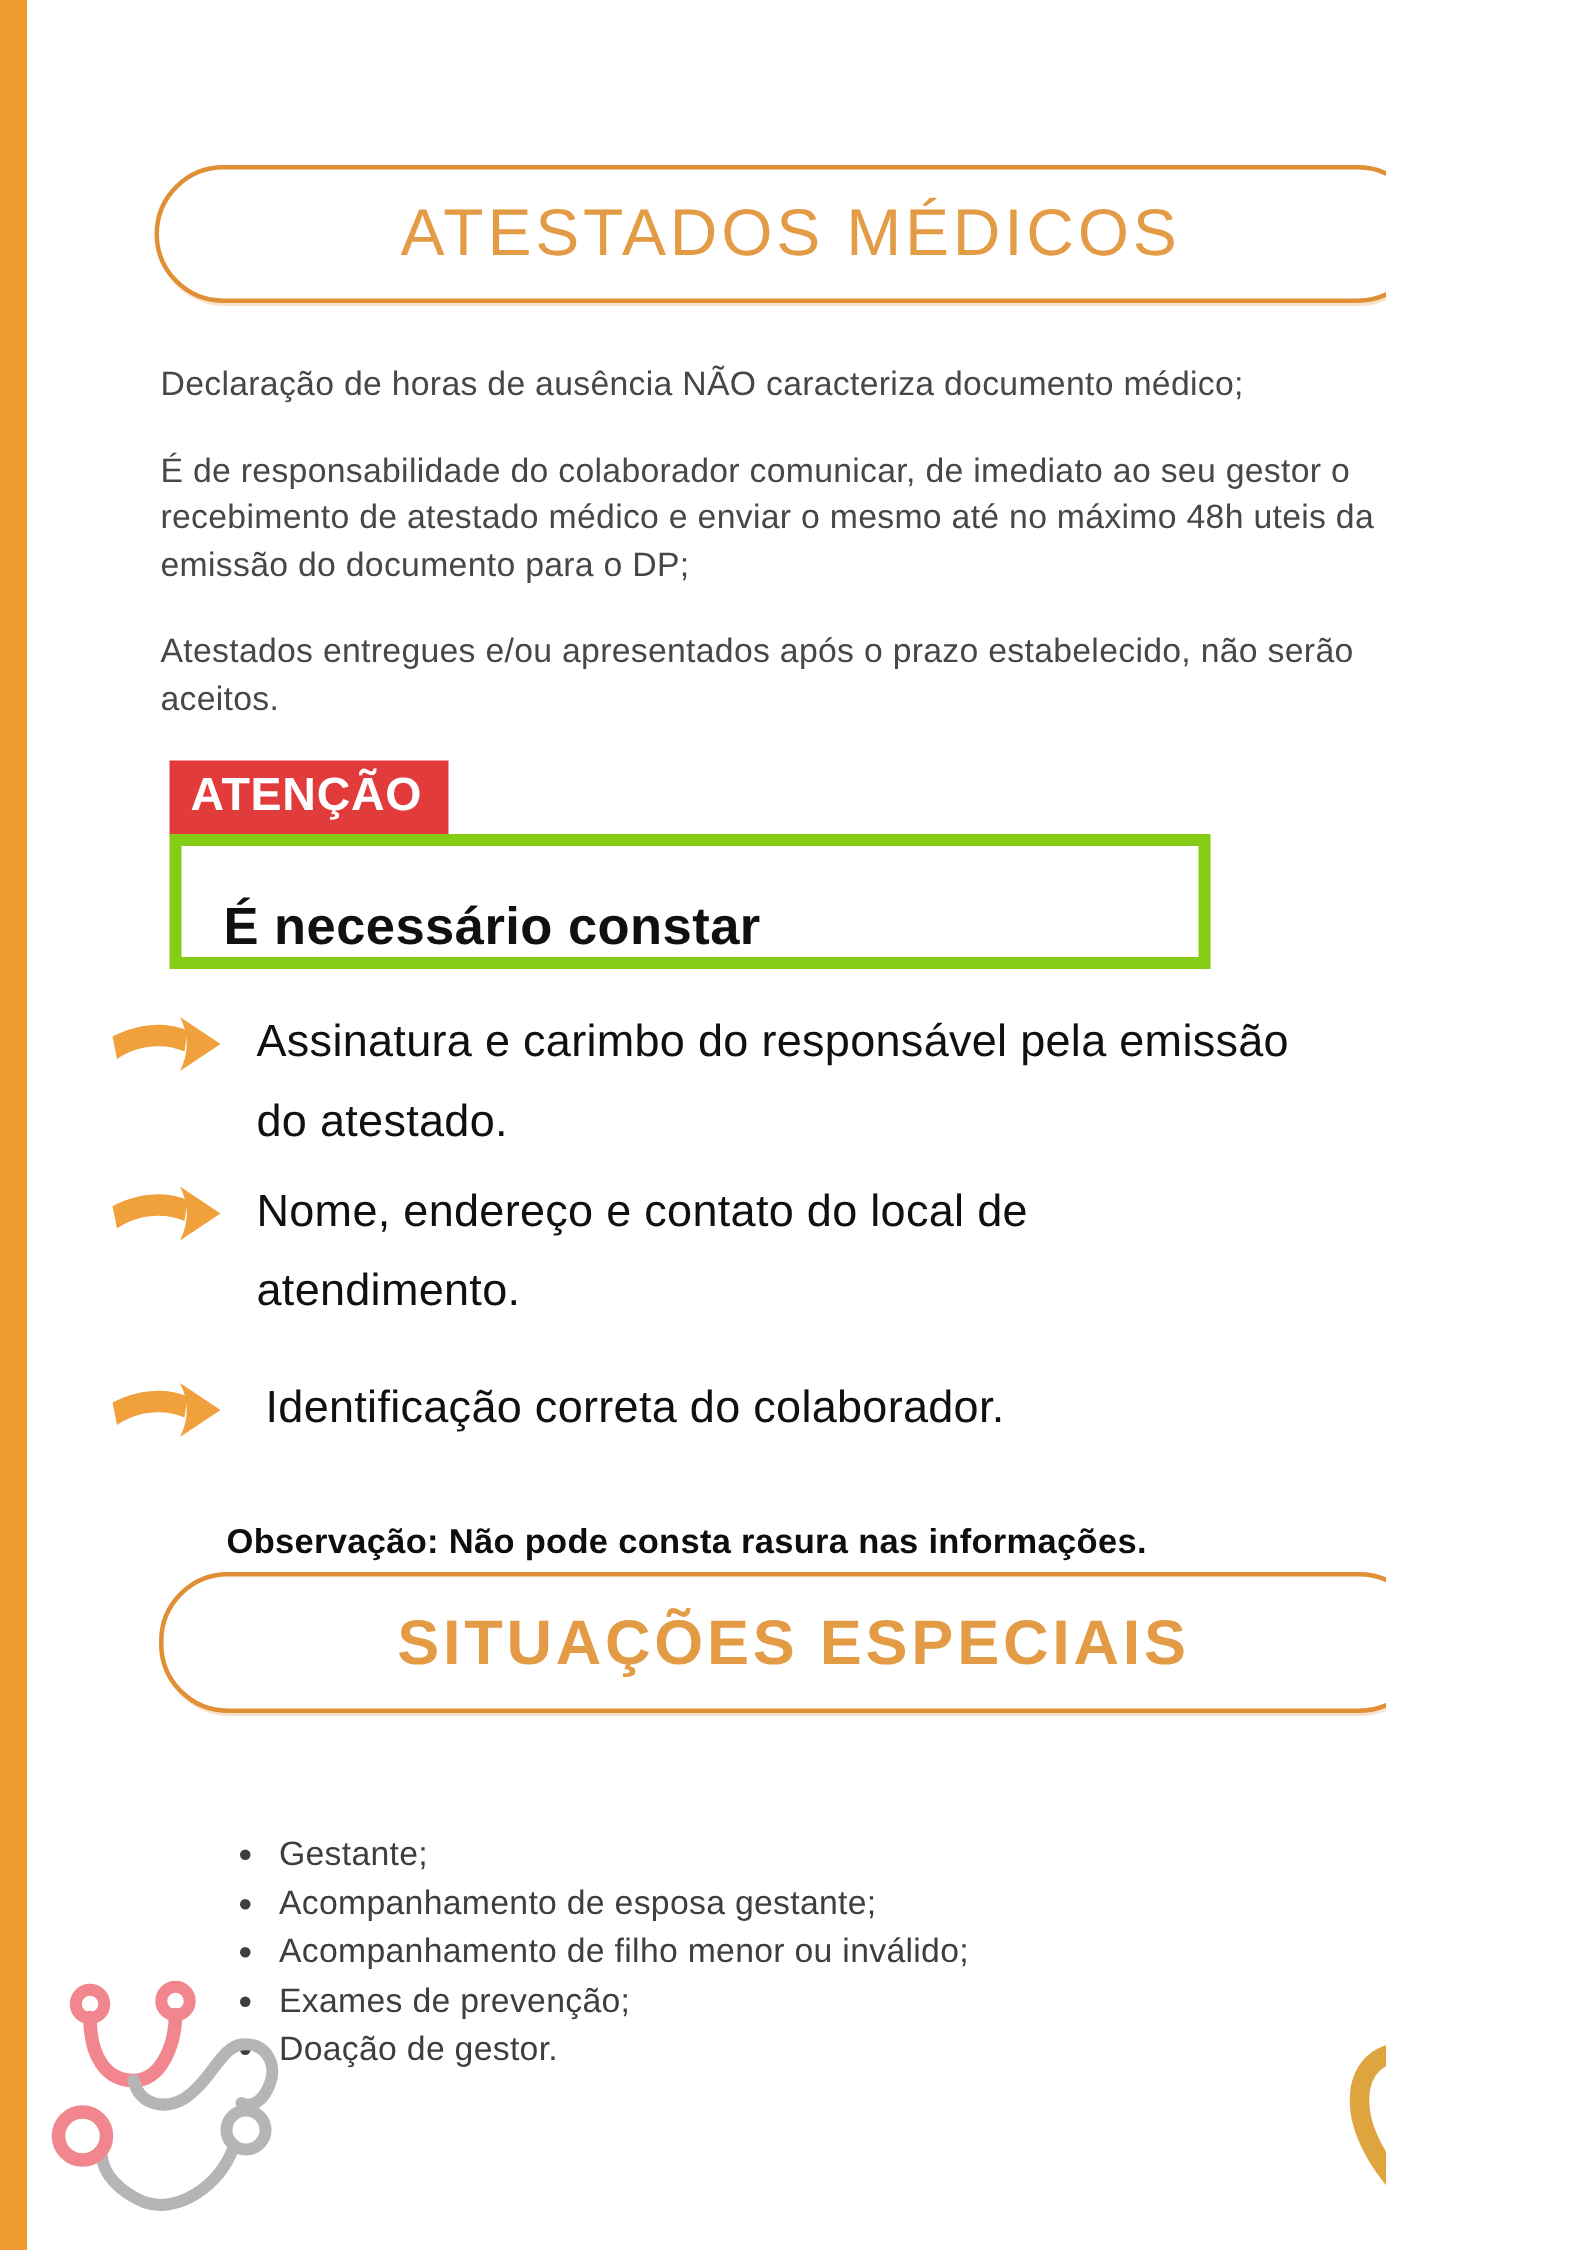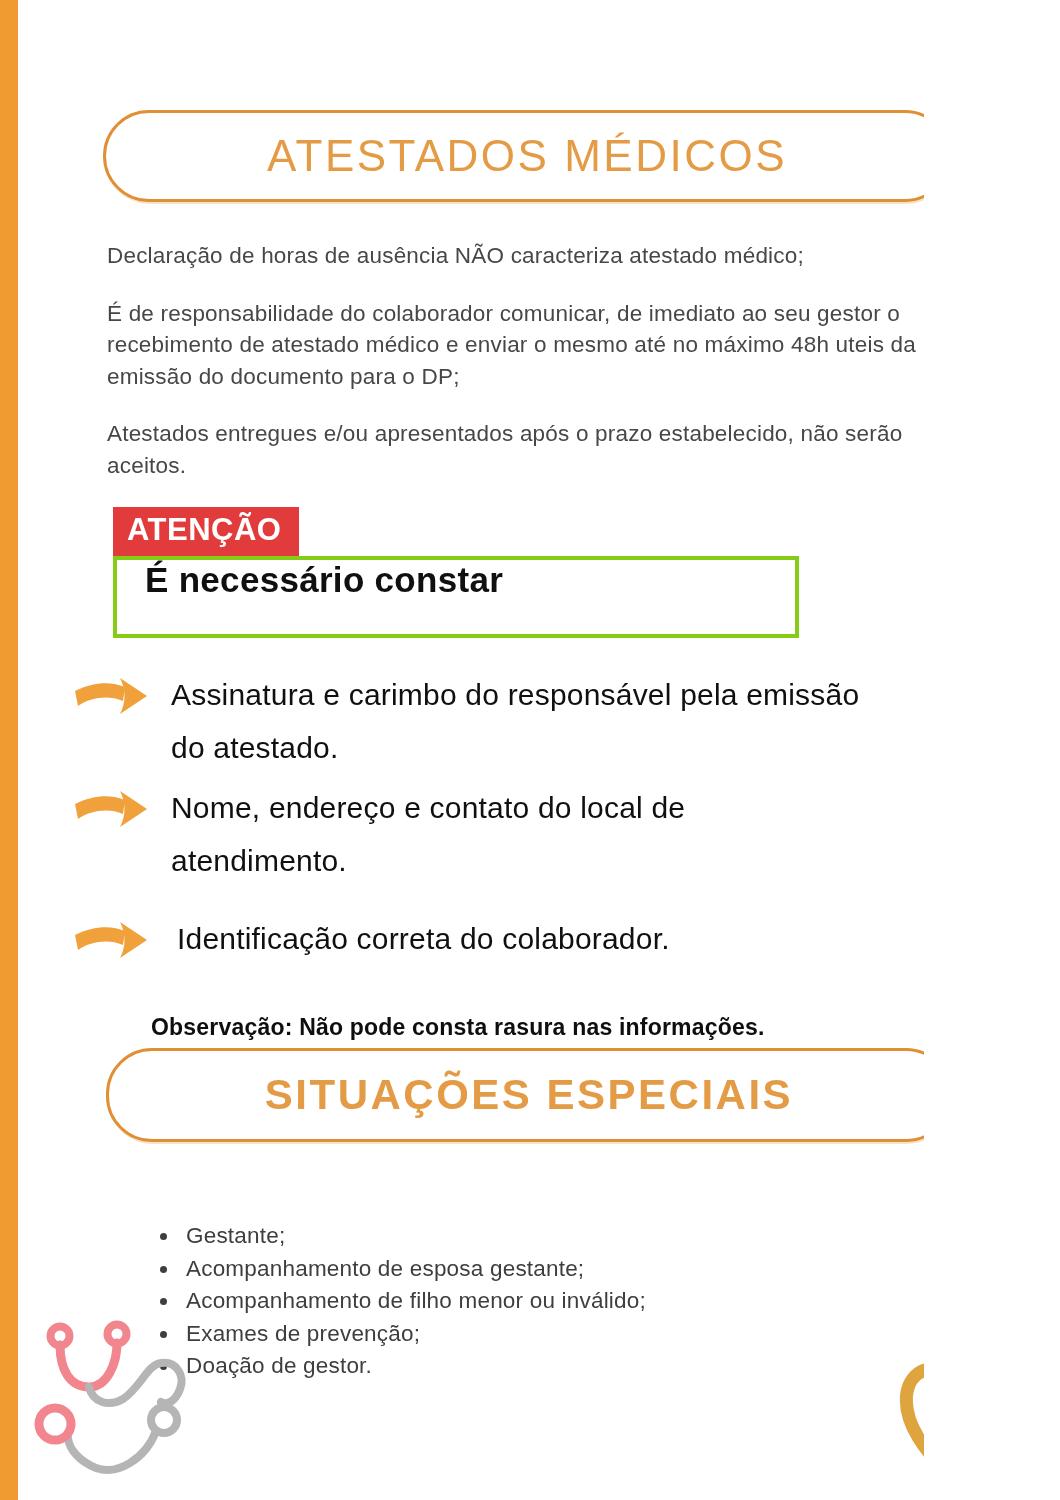--- a/index.html
+++ b/index.html
@@ -33,22 +33,22 @@
   .intro p{margin:0 0 26px 0;}
   .attn-tag{
     position:absolute;left:113px;top:507px;
     background:#E23B3B;color:#ffffff;
     font-weight:700;font-size:31px;letter-spacing:.5px;
     padding:5px 18px 8px 14px;
     z-index:2;
   }
   .attn-box{
     position:absolute;left:113px;top:556px;width:650px;height:74px;
-    border:4px solid #84cc16;
-    display:flex;align-items:flex-start;
+    border:8px solid #84cc16;
+    display:flex;align-items:flex-end;
     padding-left:28px;
     font-size:35px;font-weight:700;color:#101010;letter-spacing:.3px;
     background:#ffffff;z-index:1;
   }
   .aitem{
     position:absolute;left:73px;width:840px;
     display:flex;align-items:flex-start;
   }
   .aitem .arrow{flex:0 0 76px;margin-top:3px;}
   .aitem .atext{
@@ -81,21 +81,21 @@
 
 <div class="page">
 
   <div class="left-bar"></div>
 
   <div class="title-box t1">
     <span>ATESTADOS MÉDICOS</span>
   </div>
 
   <div class="intro">
-    <p>Declaração de horas de ausência NÃO caracteriza atestado médico;</p>
+    <p>Declaração de horas de ausência NÃO caracteriza documento médico;</p>
     <p>É de responsabilidade do colaborador comunicar, de imediato ao seu gestor o recebimento de atestado médico e enviar o mesmo até no máximo 48h uteis da emissão do documento para o DP;</p>
     <p>Atestados entregues e/ou apresentados após o prazo estabelecido, não serão aceitos.</p>
   </div>
 
   <div class="attn-tag">ATENÇÃO</div>
   <div class="attn-box">
     <span>É necessário constar</span>
   </div>
 
   <div class="aitem i2">

